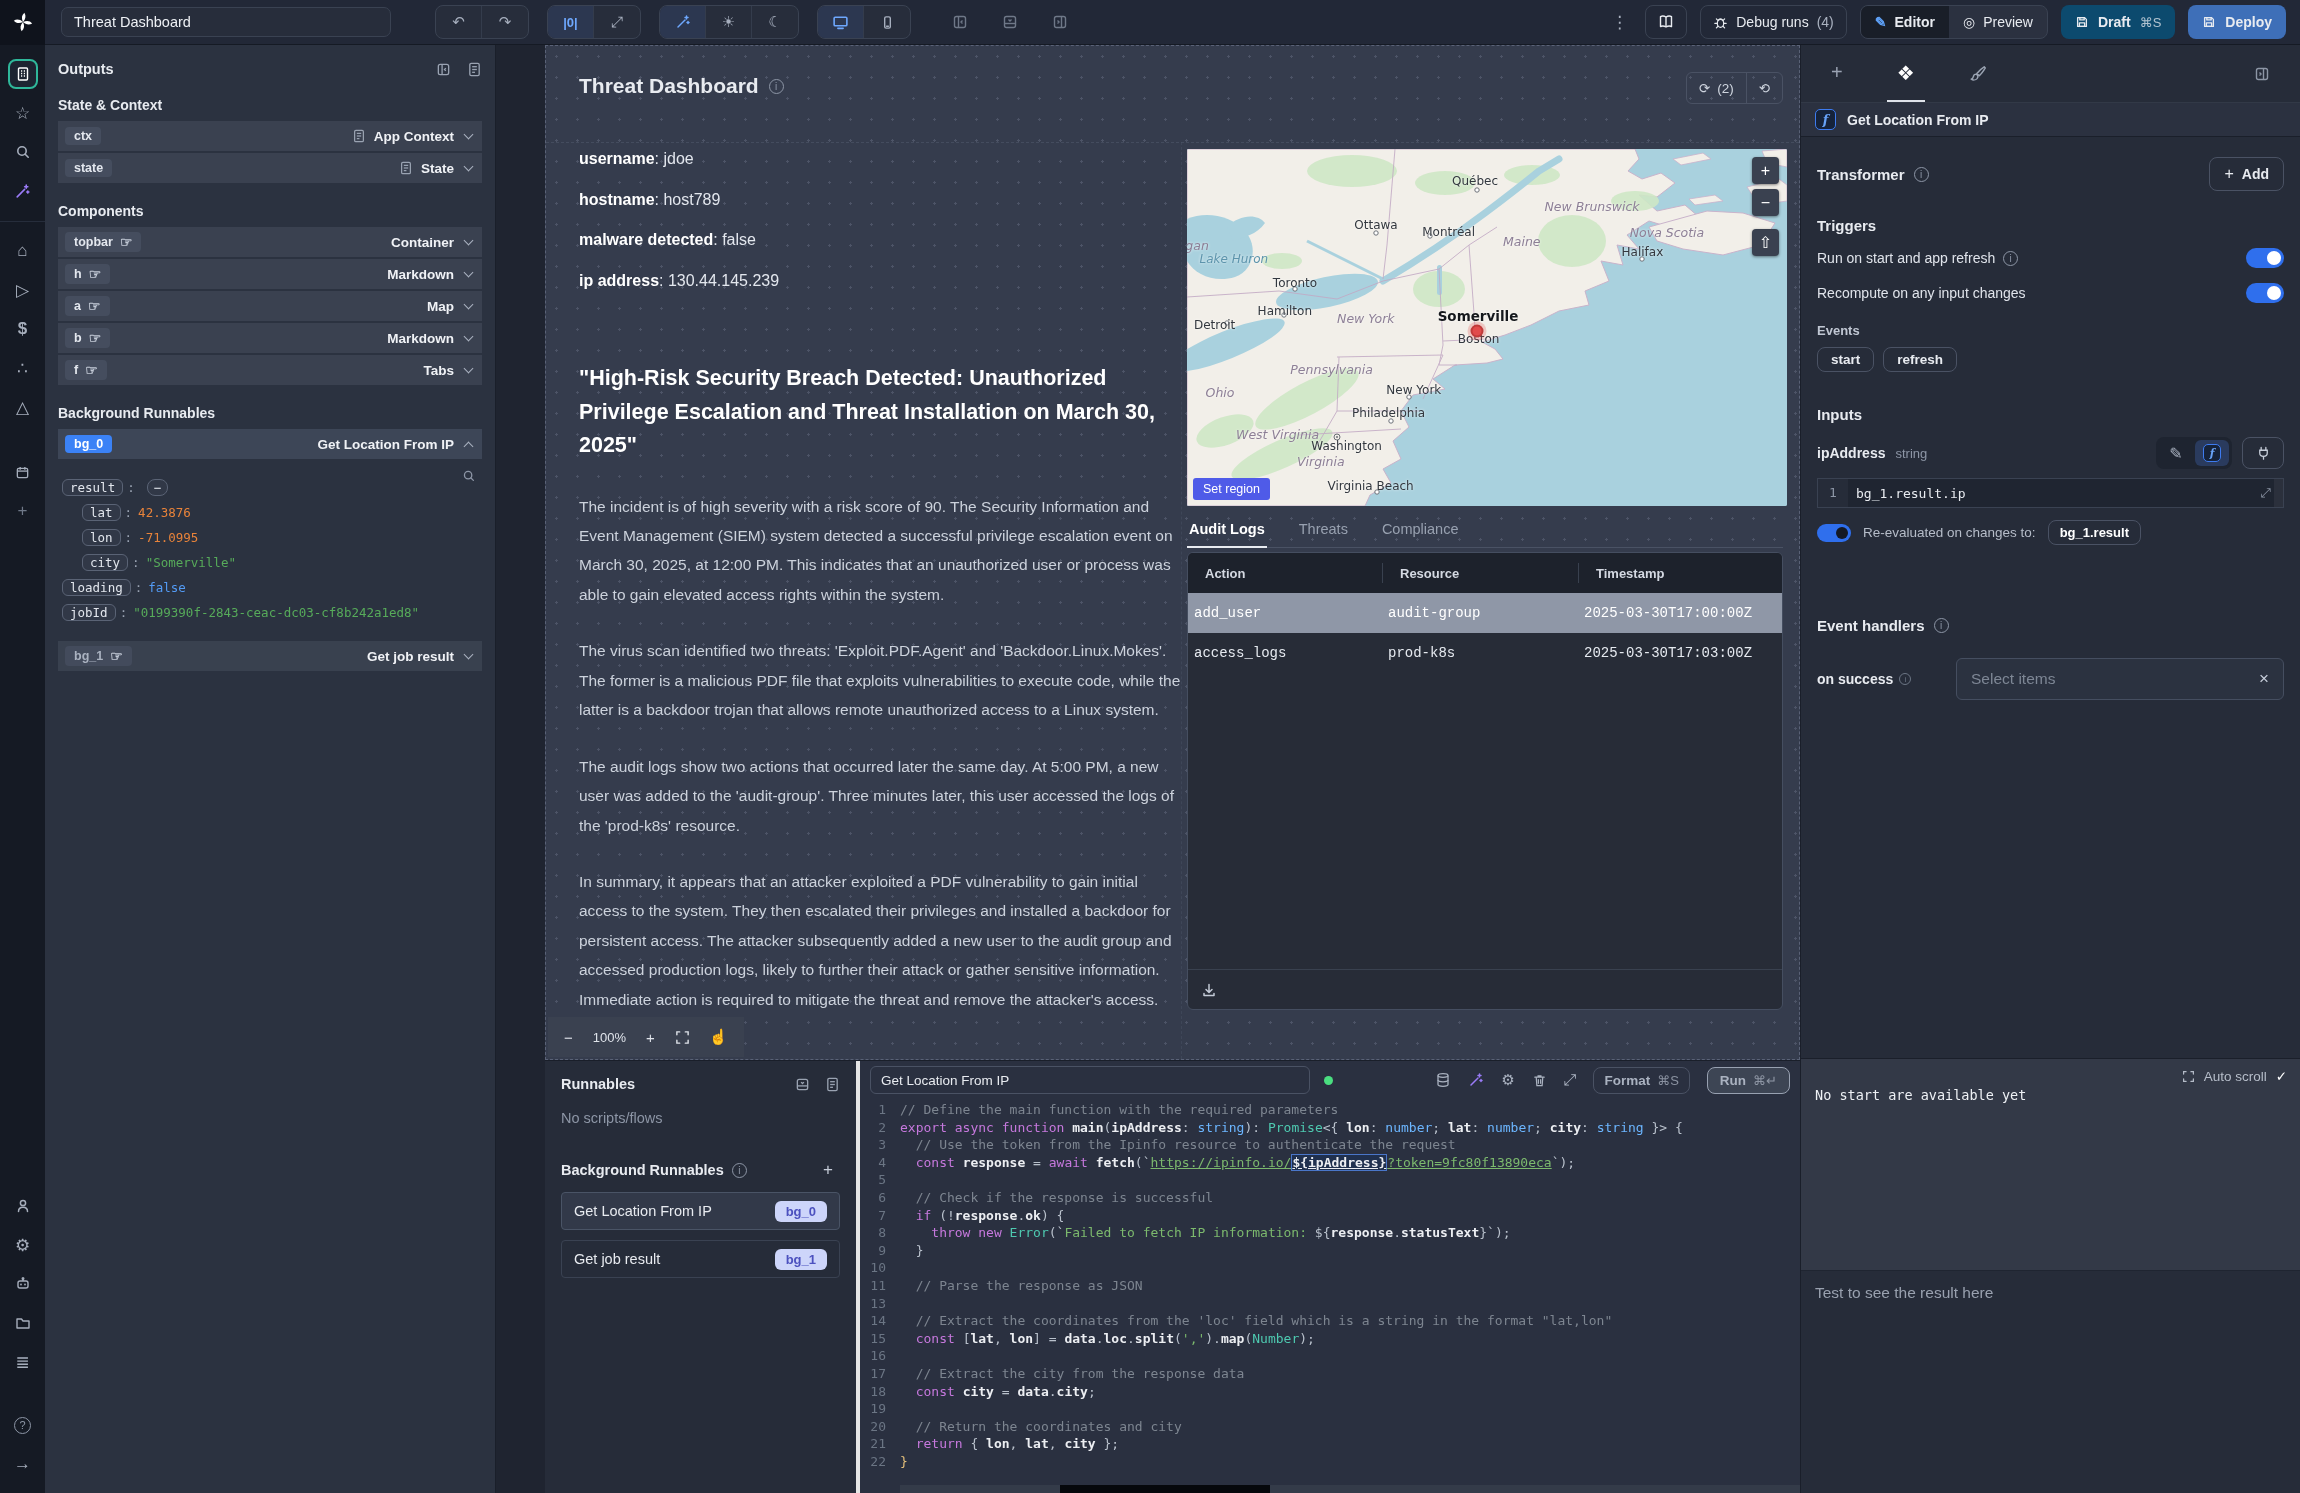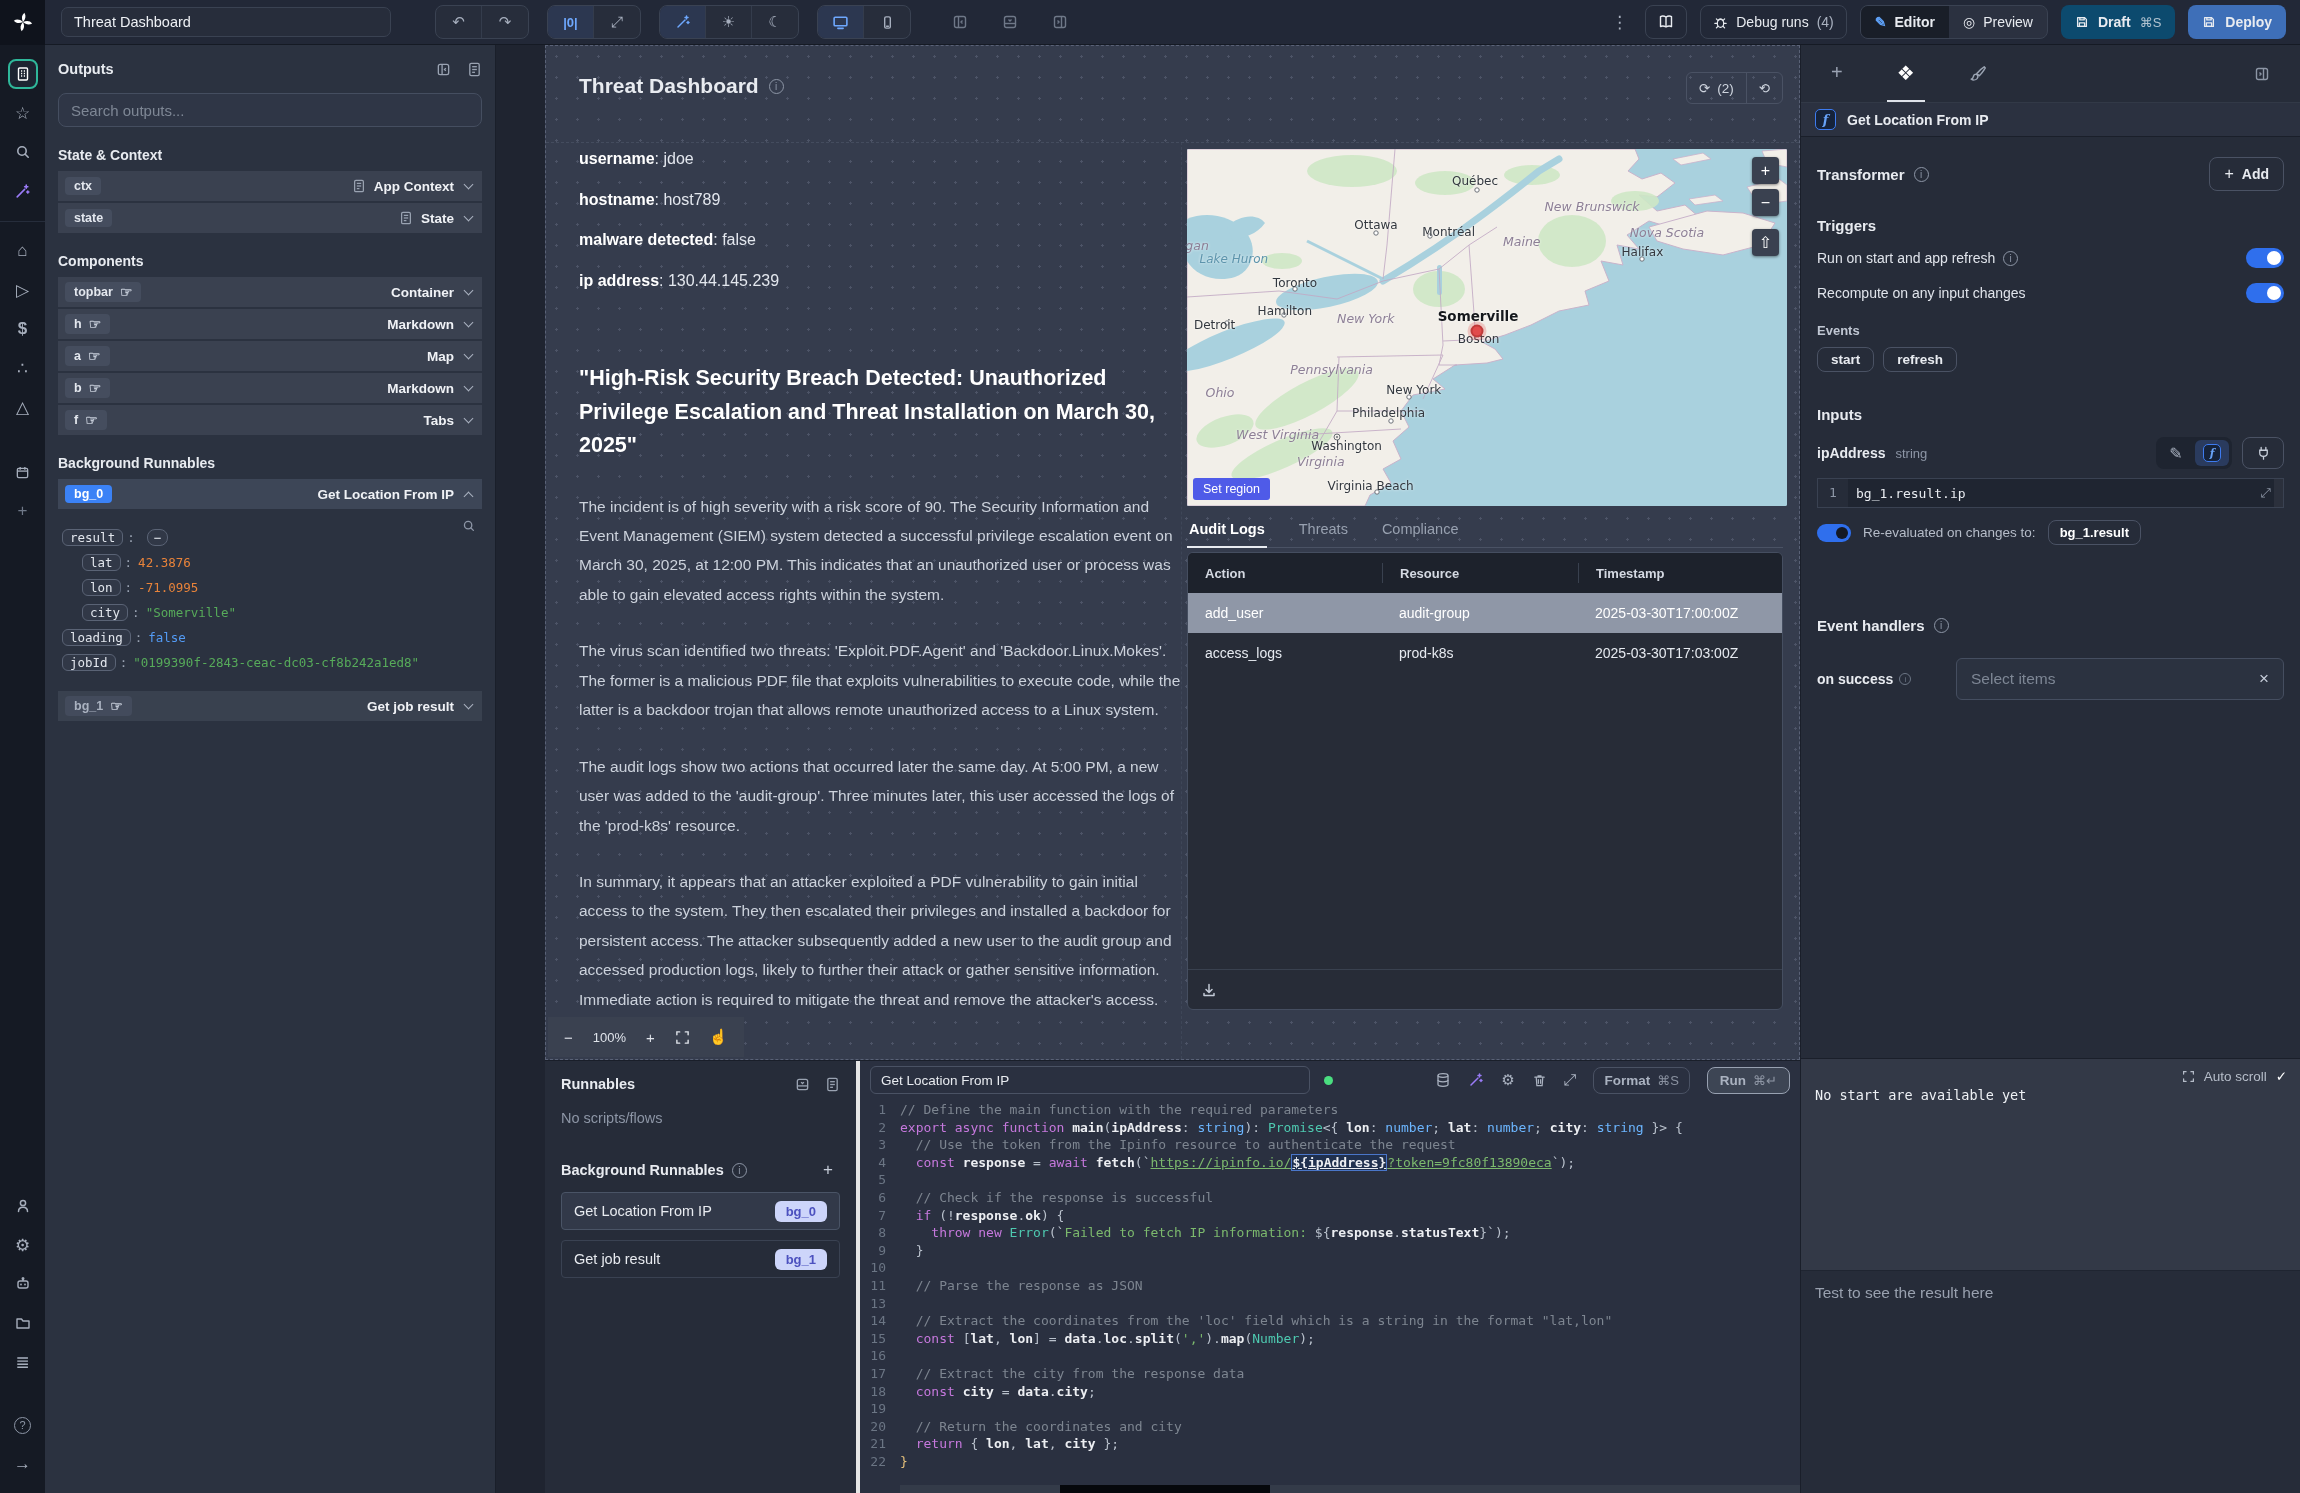--- a/index.html
+++ b/index.html
@@ -98,21 +98,21 @@
   
   .cv-tabs { position:absolute; left:641px; top:467px; width:596px; display:flex; gap:30px; border-bottom:1px solid #4a5264; }
   .cv-tab { padding:8px 2px 9px; font-size:14.5px; color:#98a1b0; cursor:pointer; border-bottom:2px solid transparent; margin-bottom:-1px; }
   .cv-tab.active { color:#fff; font-weight:bold; border-bottom:2px solid #e8ebf0; }
   .table-card { position:absolute; left:641px; top:506px; width:596px; height:458px; border:1px solid #454e60; border-radius:6px; background:#272c37; overflow:hidden; display:flex; flex-direction:column; }
   .t-head { display:flex; height:40px; background:#1d222c; align-items:center; flex-shrink:0; }
   .t-hcell { font-size:13px; font-weight:bold; color:#d4d9e2; padding-left:17px; border-left:1px solid #39414f; height:20px; display:flex; align-items:center; }
   .t-hcell:first-child { border-left:none; }
   .t-row { display:flex; height:40px; align-items:center; font-size:14px; color:#e6eaf0; flex-shrink:0; cursor:pointer; }
   .t-row.selected { background:#8f97a7; color:#fff; }
-  .t-cell { padding-left:17px; }
+  .t-cell { padding-left:6px;font-family:Liberation Mono, monospace; }
   .c0 { width:194px; } .c1 { width:196px; } .c2 { flex:1; }
   .t-fill { flex:1; background:#272c37; }
   .t-foot { height:40px; border-top:1px solid #39414f; display:flex; align-items:center; padding:0 13px; color:#c3cad6; flex-shrink:0; }
 
   
   .bottom { position:absolute; top:1015px; left:0; right:0; bottom:0; display:flex; border-top:1px solid #1a1f2a; }
   .runnables { width:315px; background:#262c39; border-right:4px solid #e5e5e5; padding:15px 16px; flex-shrink:0; }
   .rn-head { display:flex; align-items:center; }
   .rn-head .ttl { font-weight:bold; font-size:14.5px; }
   .rn-head .hicons { margin-left:auto; display:flex; gap:15px; color:#9aa3b2; }
@@ -398,21 +398,20 @@
         <span>
             <svg class="ic" width="15" height="15" viewBox="0 0 16 16" fill="none" stroke="currentColor" stroke-width="1.4">
               <rect x="3" y="1.5" width="10" height="13" rx="1.5"></rect>
               <line x1="5.5" y1="5" x2="10.5" y2="5"></line>
               <line x1="5.5" y1="8" x2="10.5" y2="8"></line>
               <line x1="5.5" y1="11" x2="8.5" y2="11"></line>
             </svg>
           </span>
       </span>
     </div>
-    <div class="search">Search outputs...</div>
     <div class="sec">State &amp; Context</div>
     <div id="state-rows">
         <div class="lrow">
           <span class="idpill">ctx</span>
           <span class="right">
             <span class="dicon">
               <svg class="ic" width="14" height="14" viewBox="0 0 16 16" fill="none" stroke="currentColor" stroke-width="1.4">
                 <rect x="3" y="1.5" width="10" height="13" rx="1.5"></rect>
                 <line x1="5.5" y1="5" x2="10.5" y2="5"></line>
                 <line x1="5.5" y1="8" x2="10.5" y2="8"></line>

